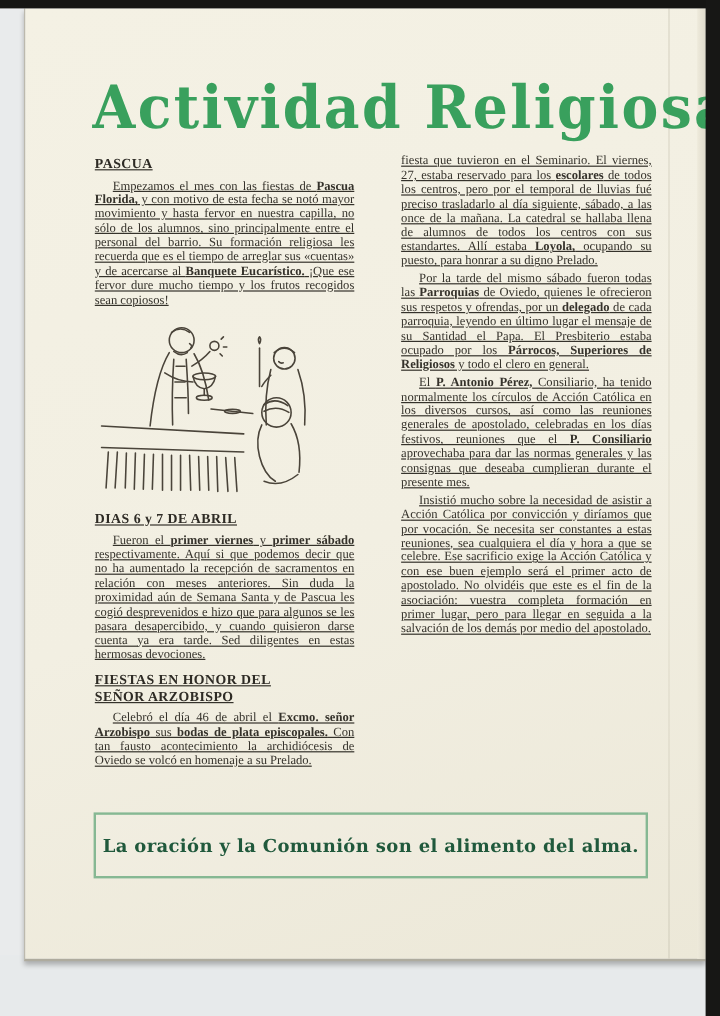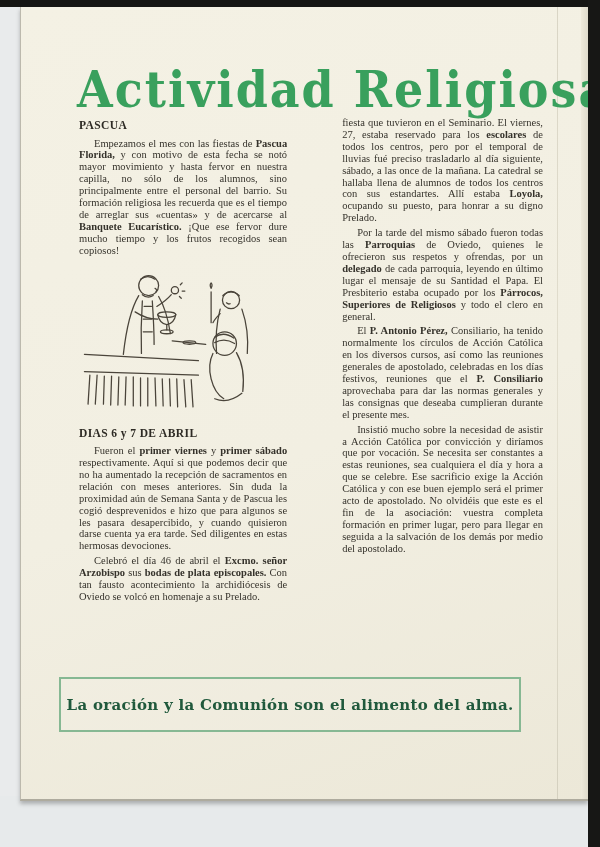--- a/index.html
+++ b/index.html
@@ -30,40 +30,41 @@
   }
   .masthead {
     position:absolute; left:56px; top:56px; width:466px; height:62px;
     color:#39a05d;
     font-size:46px; font-weight:bold; letter-spacing:2px;
     text-align:center; white-space:nowrap;
     font-family:"DejaVu Serif", serif;
     transform:scaleY(1.08);
   }
   .columns {
-    position:absolute; left:58px; top:110px; width:464px;
-    display:flex; gap:20px;
+    position:absolute; left:58px; top:122px; width:464px;
+    display:flex; gap:4px;
     color:#35322b;
+    text-decoration:underline;
   }
   .col { font-size:10.5px; line-height:11.9px; text-align:justify; }
   .col-left  { width:230px; }
   .col-right { width:222px;margin-left:35px; }
   .col h3 {
     font-size:11.5px; letter-spacing:.4px; line-height:13.5px;
     margin:9px 0 5px; color:#2e2b25; white-space:pre-line;
     text-align:left;
   }
   .col h3:first-child { margin-top:2px; }
   .col p { margin:0 0 3px; text-indent:15px; }
   .col p.no-indent { text-indent:0; }
   .col b { font-weight:bold; }
   .illustration { width:100%; height:158px; margin:3px 0 1px; }
   .illustration svg { width:100%; height:100%; }
   .banner {
-    position:absolute; left:38px; top:670px; width:462px; height:55px;
+    position:absolute; left:57px; top:670px; width:462px; height:55px;
     border:2px solid #86b893;
     display:flex; align-items:center; justify-content:center;
     background:rgba(255,255,255,.08);
   }
   .banner-text {
     color:#20593c; font-weight:bold; font-size:15px; letter-spacing:.3px;
     font-family:"DejaVu Serif", serif;
   }
 </style>
 <title>Actividad Religiosa</title></head>
@@ -130,20 +131,22 @@
           <path d="M150,78 q10,-7 21,1 M150,84 q11,-6 22,1"></path>
           <path d="M148,96 Q142,108 146,124 Q150,140 160,146"></path>
           <path d="M174,95 Q184,112 181,138"></path>
           <path d="M150,146 Q165,152 180,140"></path>
         </svg>
       </div>
 
       <h3>DIAS 6 y 7 DE ABRIL</h3>
       <p><span>Fueron el </span><b>primer viernes</b><span> y </span><b>primer sábado</b><span> respectivamente. Aquí si que podemos decir que no ha aumentado la recepción de sacramentos en relación con meses anteriores. Sin duda la proximidad aún de Semana Santa y de Pascua les cogió desprevenidos e hizo que para algunos se les pasara desapercibido, y cuando quisieron darse cuenta ya era tarde. Sed diligentes en estas hermosas devociones.</span></p>
 
+      <h3>FIESTAS EN HONOR DEL
+SEÑOR ARZOBISPO</h3>
       <p><span>Celebró el día 46 de abril el </span><b>Excmo. señor Arzobispo</b><span> sus </span><b>bodas de plata episcopales.</b><span> Con tan fausto acontecimiento la archidiócesis de Oviedo se volcó en homenaje a su Prelado.</span></p>
     </div>
 
     <div class="col col-right">
       <p class="no-indent"><span>fiesta que tuvieron en el Seminario. El viernes, 27, estaba reservado para los </span><b>escolares</b><span> de todos los centros, pero por el temporal de lluvias fué preciso trasladarlo al día siguiente, sábado, a las once de la mañana. La catedral se hallaba llena de alumnos de todos los centros con sus estandartes. Allí estaba </span><b>Loyola,</b><span> ocupando su puesto, para honrar a su digno Prelado.</span></p>
       <p><span>Por la tarde del mismo sábado fueron todas las </span><b>Parroquias</b><span> de Oviedo, quienes le ofrecieron sus respetos y ofrendas, por un </span><b>delegado</b><span> de cada parroquia, leyendo en último lugar el mensaje de su Santidad el Papa. El Presbiterio estaba ocupado por los </span><b>Párrocos, Superiores de Religiosos</b><span> y todo el clero en general.</span></p>
 
       <p><span>El </span><b>P. Antonio Pérez,</b><span> Consiliario, ha tenido normalmente los círculos de Acción Católica en los diversos cursos, así como las reuniones generales de apostolado, celebradas en los días festivos, reuniones que el </span><b>P. Consiliario</b><span> aprovechaba para dar las normas generales y las consignas que deseaba cumplieran durante el presente mes.</span></p>
       <p><span>Insistió mucho sobre la necesidad de asistir a Acción Católica por convicción y diríamos que por vocación. Se necesita ser constantes a estas reuniones, sea cualquiera el día y hora a que se celebre. Ese sacrificio exige la Acción Católica y con ese buen ejemplo será el primer acto de apostolado. No olvidéis que este es el fin de la asociación: vuestra completa formación en primer lugar, pero para llegar en seguida a la salvación de los demás por medio del apostolado.</span></p>
     </div>

